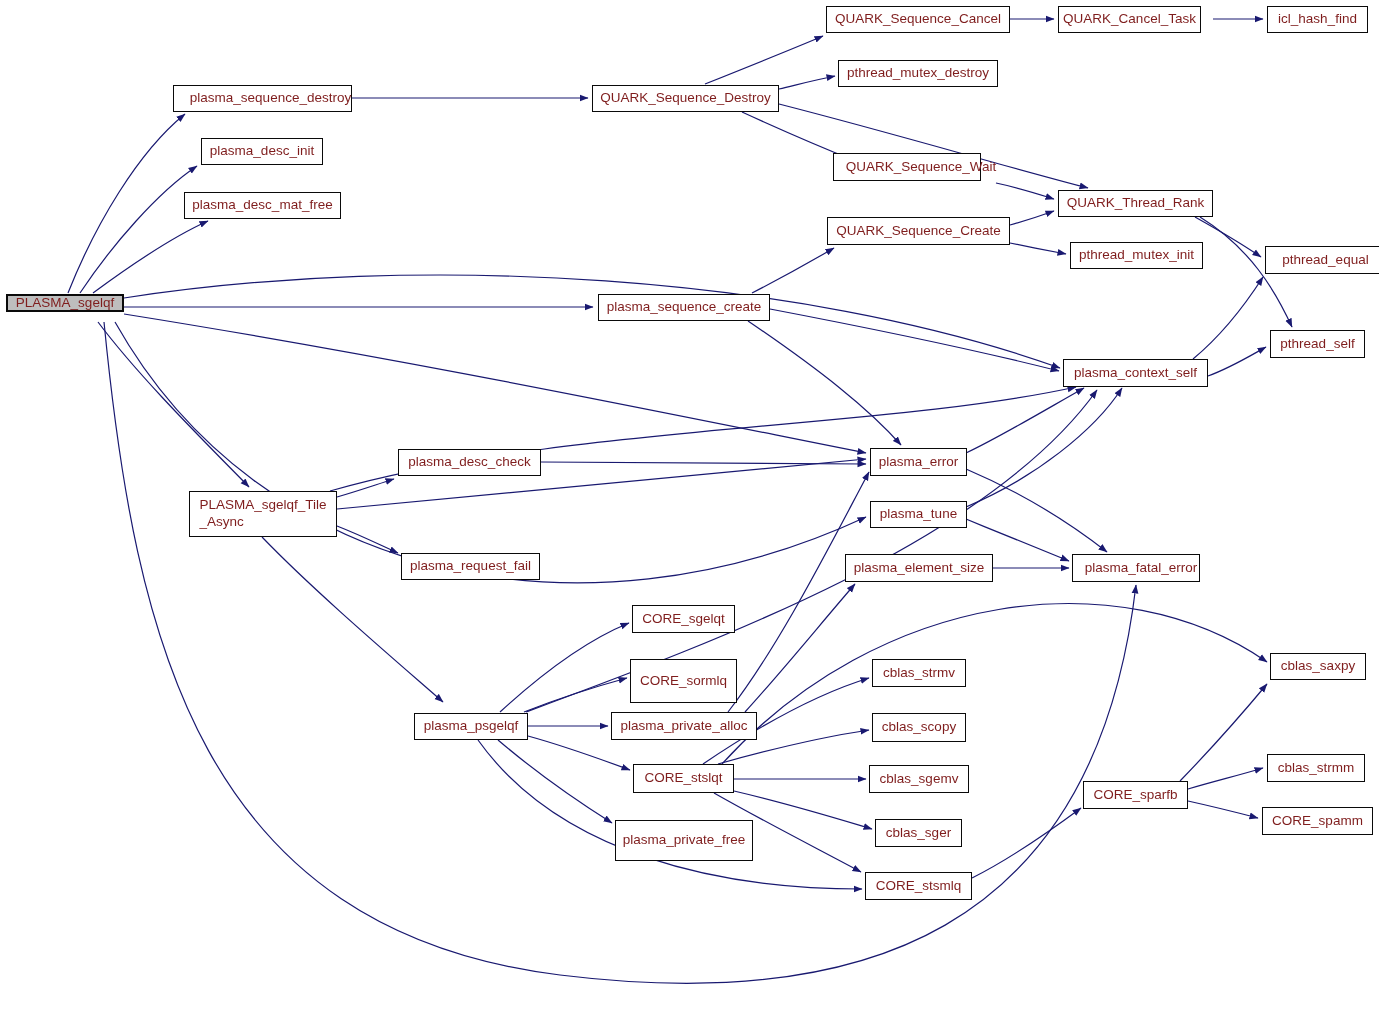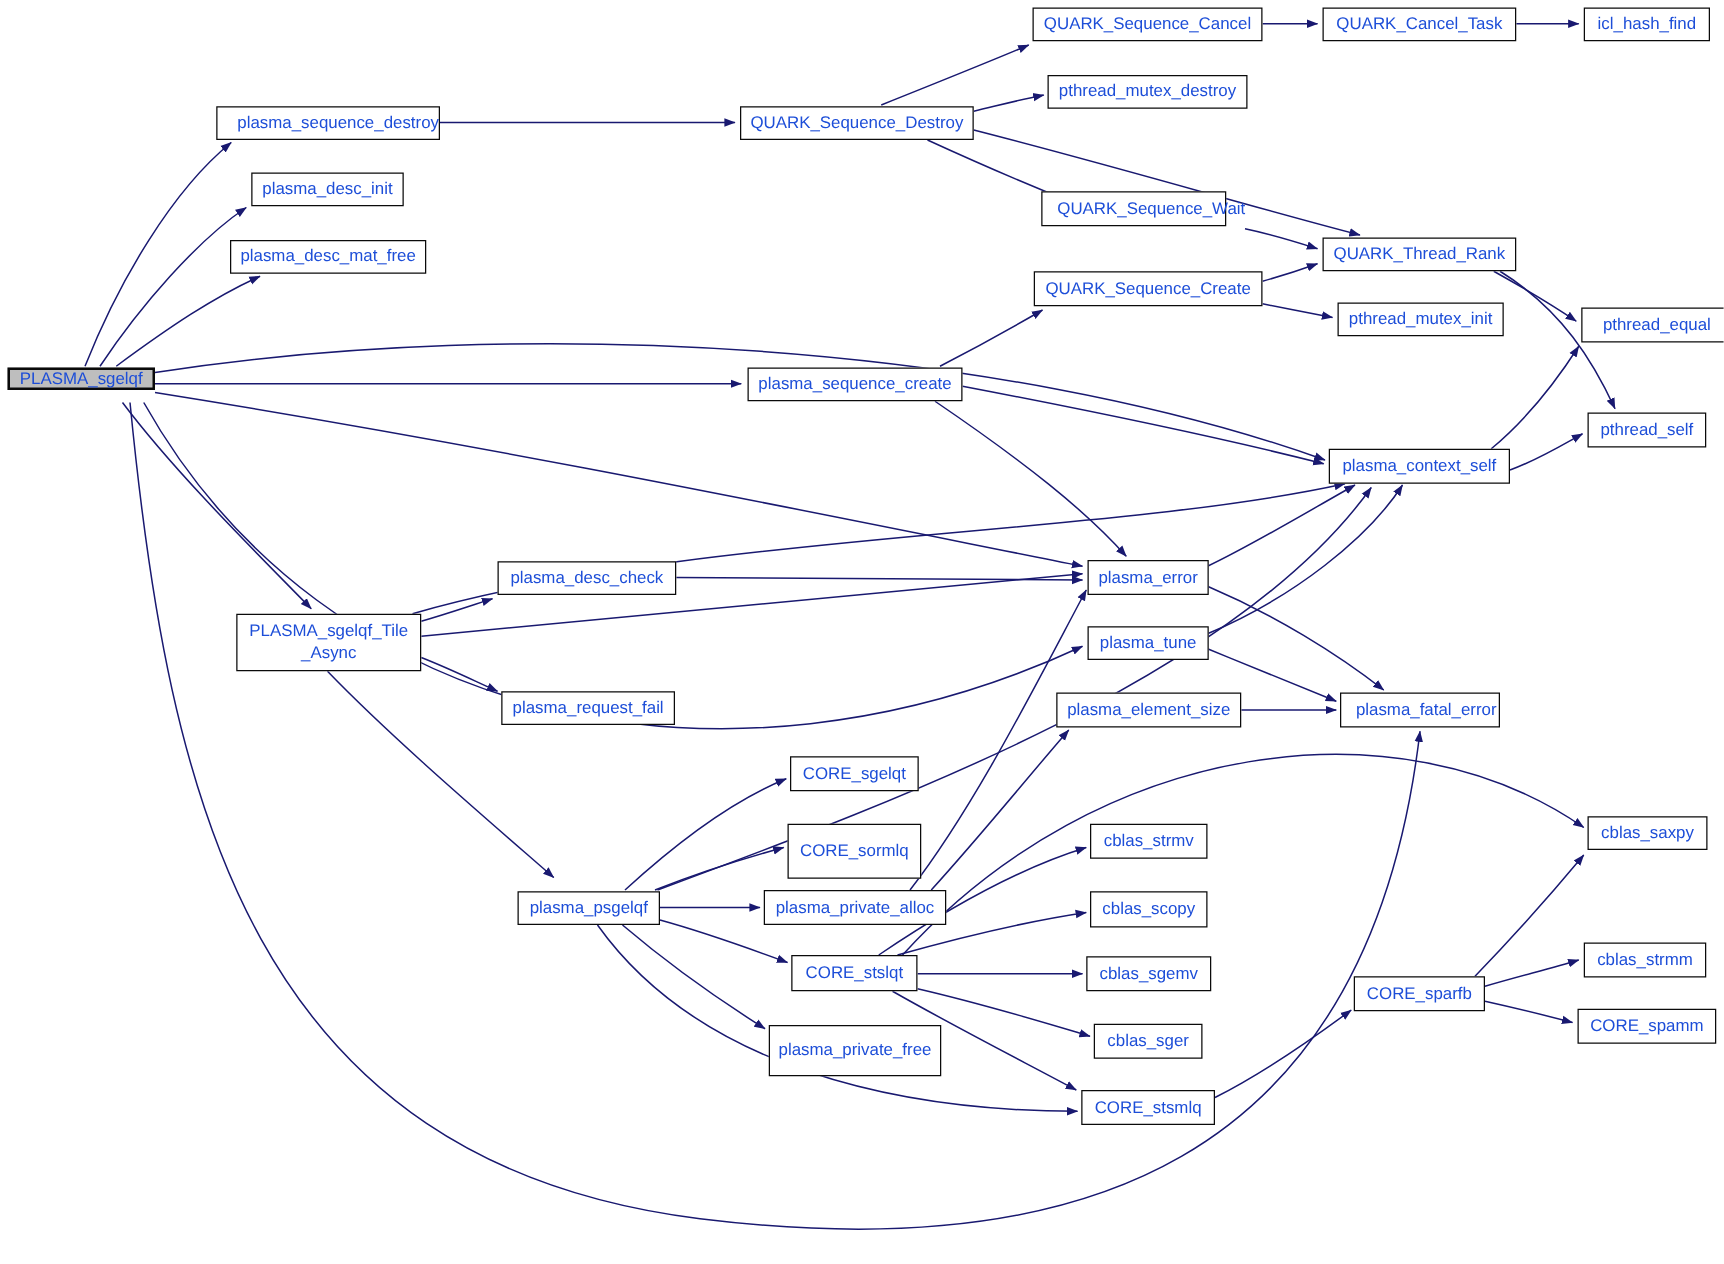--- a/index.html
+++ b/index.html
@@ -10,22 +10,22 @@
     font-family:"Liberation Sans", sans-serif;
     overflow:hidden;
   }
   #edges{position:absolute;left:0;top:0;width:1379px;height:1011px;}
   .node{
     position:absolute;
     box-sizing:border-box;
     background:#ffffff;
     border:1px solid #0a0a0a;
     display:flex;align-items:center;justify-content:center;
-    font-size:13.5px;color:#1d4ed8;
-    white-space:pre-line;text-align:center;line-height:1.25;
+    font-size:13.5px;color:#7f1d1d;
+    white-space:pre-line;text-align:left;line-height:1.25;
     z-index:2;
   }
   .node.highlight{
     background:#bebebe;
     border:2px solid #0a0a0a;
   }
 </style>
 </head>
 <body>
 
@@ -95,21 +95,21 @@
         <path d="M 1188,801 C 1215,807 1235,812 1258,818" fill="none" stroke="#191970" stroke-width="1.2" marker-end="url(#arrow)"></path>
       </g>
   </svg>
   <div id="nodes">
       <div class="node highlight" style="left: 6px; top: 294px; width: 118px; height: 18px;">PLASMA_sgelqf</div>
       <div class="node" style="left: 173px; top: 85px; width: 179px; height: 27px; padding-left: 16px;">plasma_sequence_destroy</div>
       <div class="node" style="left: 201px; top: 138px; width: 122px; height: 27px;">plasma_desc_init</div>
       <div class="node" style="left: 184px; top: 192px; width: 157px; height: 27px;">plasma_desc_mat_free</div>
       <div class="node" style="left: 592px; top: 85px; width: 187px; height: 27px;">QUARK_Sequence_Destroy</div>
       <div class="node" style="left: 826px; top: 6px; width: 184px; height: 27px;">QUARK_Sequence_Cancel</div>
-      <div class="node" style="left: 1058px; top: 6px; width: 155px; height: 27px;">QUARK_Cancel_Task</div>
+      <div class="node" style="left: 1058px; top: 6px; width: 143px; height: 27px;">QUARK_Cancel_Task</div>
       <div class="node" style="left: 1267px; top: 6px; width: 101px; height: 27px;">icl_hash_find</div>
       <div class="node" style="left: 838px; top: 60px; width: 160px; height: 27px;">pthread_mutex_destroy</div>
       <div class="node" style="left: 833px; top: 153px; width: 148px; height: 28px; padding-left: 28px;">QUARK_Sequence_Wait</div>
       <div class="node" style="left: 827px; top: 217px; width: 183px; height: 28px;">QUARK_Sequence_Create</div>
       <div class="node" style="left: 1058px; top: 190px; width: 155px; height: 27px;">QUARK_Thread_Rank</div>
       <div class="node" style="left: 1070px; top: 242px; width: 133px; height: 27px;">pthread_mutex_init</div>
       <div class="node" style="left: 1265px; top: 246px; width: 121px; height: 28px;">pthread_equal</div>
       <div class="node" style="left: 1270px; top: 330px; width: 95px; height: 28px;">pthread_self</div>
       <div class="node" style="left: 598px; top: 294px; width: 172px; height: 27px;">plasma_sequence_create</div>
       <div class="node" style="left: 1063px; top: 359px; width: 145px; height: 28px;">plasma_context_self</div>

